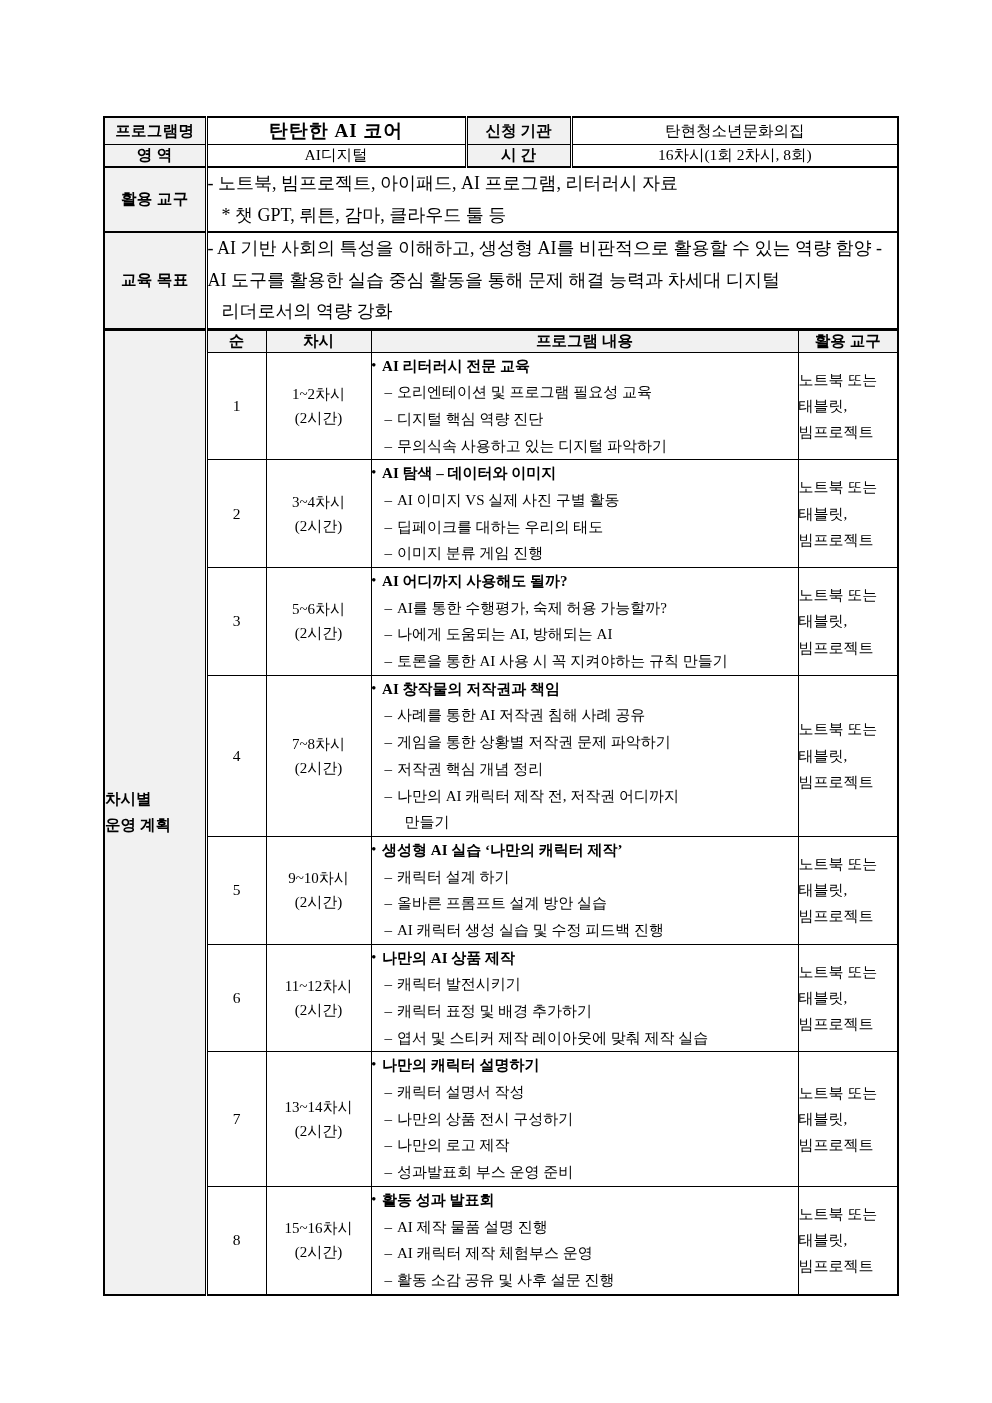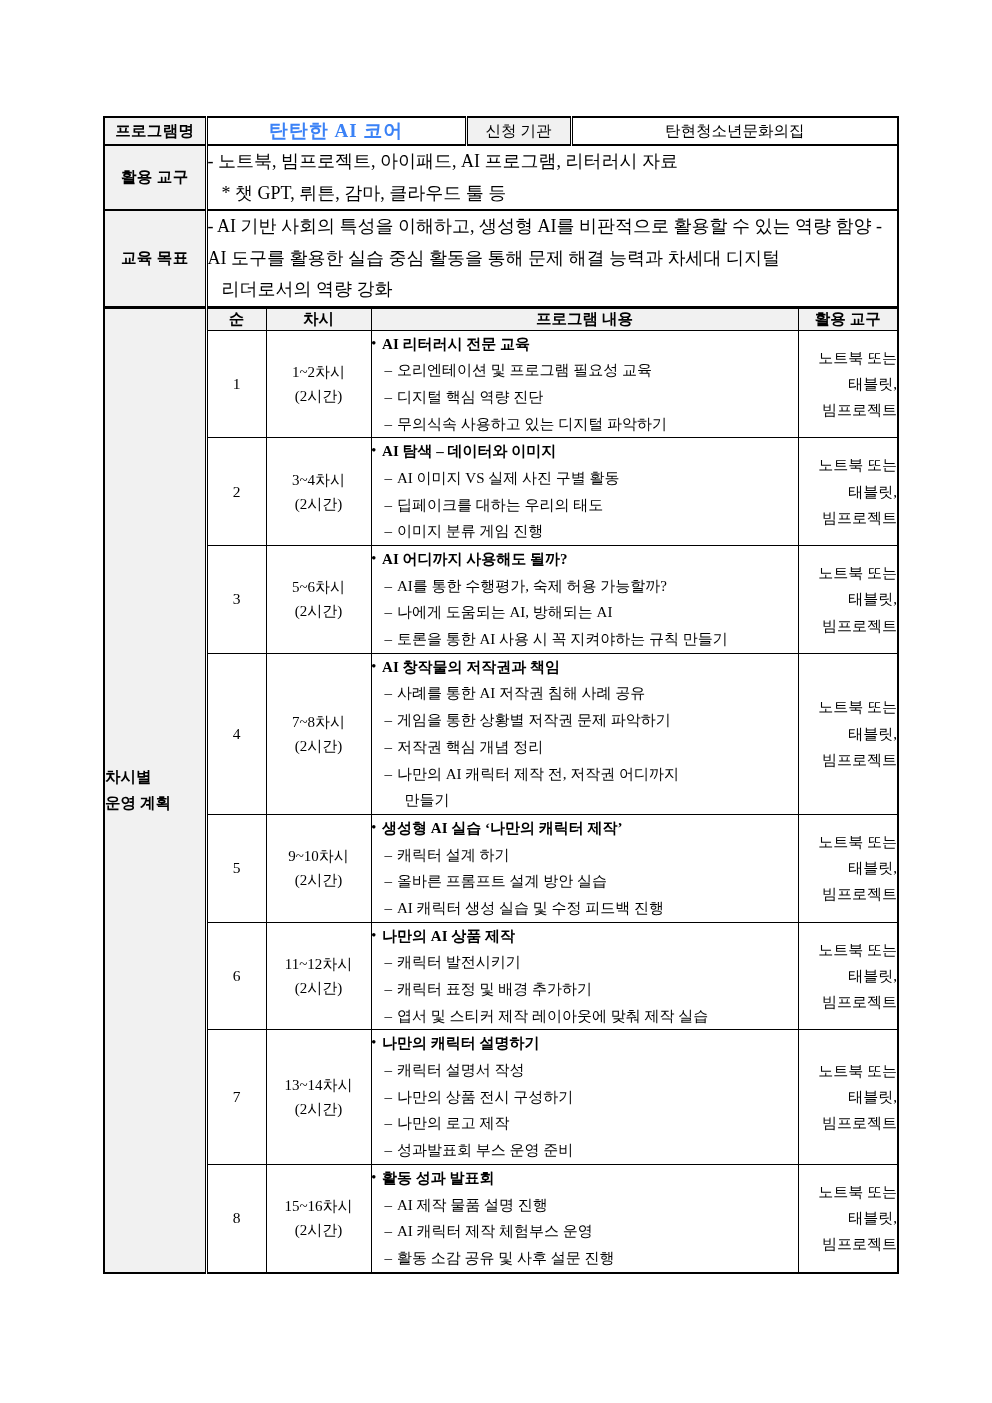--- a/index.html
+++ b/index.html
@@ -44,34 +44,34 @@
     text-align: center;
     font-weight: bold;
     font-size: 15.5px;
     letter-spacing: 0.3px;
     padding: 3px 2px;
     border-right: 3px double #000 !important;
   }
   .lbl-plain {
     background: #f1f1f1;
     text-align: center;
-    font-weight: normal;
+    font-weight: bold;
     font-size: 15.5px;
     padding: 3px 2px;
   }
   .val {
     text-align: center;
     font-size: 15.5px;
     padding: 3px 4px;
   }
   .val-title {
     text-align: center;
     font-size: 19px;
     font-weight: bold;
-    color: #3b82f6;
+    color: #000000;
     letter-spacing: 1px;
     padding: 3px 4px;
     margin-left: 36px;
   }
   .val-left {
     text-align: left;
     font-size: 18px;
     padding: 6px 8px 6px 14px;
     line-height: 1.75;
   }
@@ -130,21 +130,21 @@
   .c-body .it::before {
     content: "\2013";
     margin-right: 5px;
   }
   .c-body .cont {
     display: block;
     padding-left: 33px;
     white-space: nowrap;
   }
   .c-tool {
-    text-align: right;
+    text-align: left;
     font-size: 15px;
     line-height: 1.75;
   }
   .thick-top { border-top: 2px solid #000 !important; }
   .thick-bot { border-bottom: 2px solid #000 !important; }
   .thick-left { border-left: 2px solid #000 !important; }
   .thick-right { border-right: 2px solid #000 !important; font-family: Liberation Serif, serif; }
   .dbl-left { border-left: 3px double #000 !important; }
 </style>
 </head>
@@ -158,20 +158,26 @@
       <col style="width:260px">
       <col style="width:105px">
       <col style="width:327px">
     </colgroup>
     <tbody>
       <tr>
         <td class="lbl thick-left">프로그램명</td>
         <td class="val-title">탄탄한 AI 코어</td>
         <td class="lbl-plain dbl-left">신청 기관</td>
         <td class="val dbl-left thick-right">탄현청소년문화의집</td>
+      </tr>
+      <tr>
+        <td class="lbl thick-left">영 역</td>
+        <td class="val">AI디지털</td>
+        <td class="lbl-plain dbl-left">시 간</td>
+        <td class="val dbl-left thick-right">16차시(1회 2차시, 8회)</td>
       </tr>
       <tr>
         <td class="lbl thick-left thick-top">활용 교구</td>
         <td class="val-left thick-top thick-right" colspan="3">
           <span>- 노트북, 빔프로젝트, 아이패드, AI 프로그램, 리터러시 자료</span>
           <span class="sub">* 챗 GPT, 뤼튼, 감마, 클라우드 툴 등</span>
         </td>
       </tr>
       <tr>
         <td class="lbl thick-left thick-top thick-bot">교육 목표</td>

